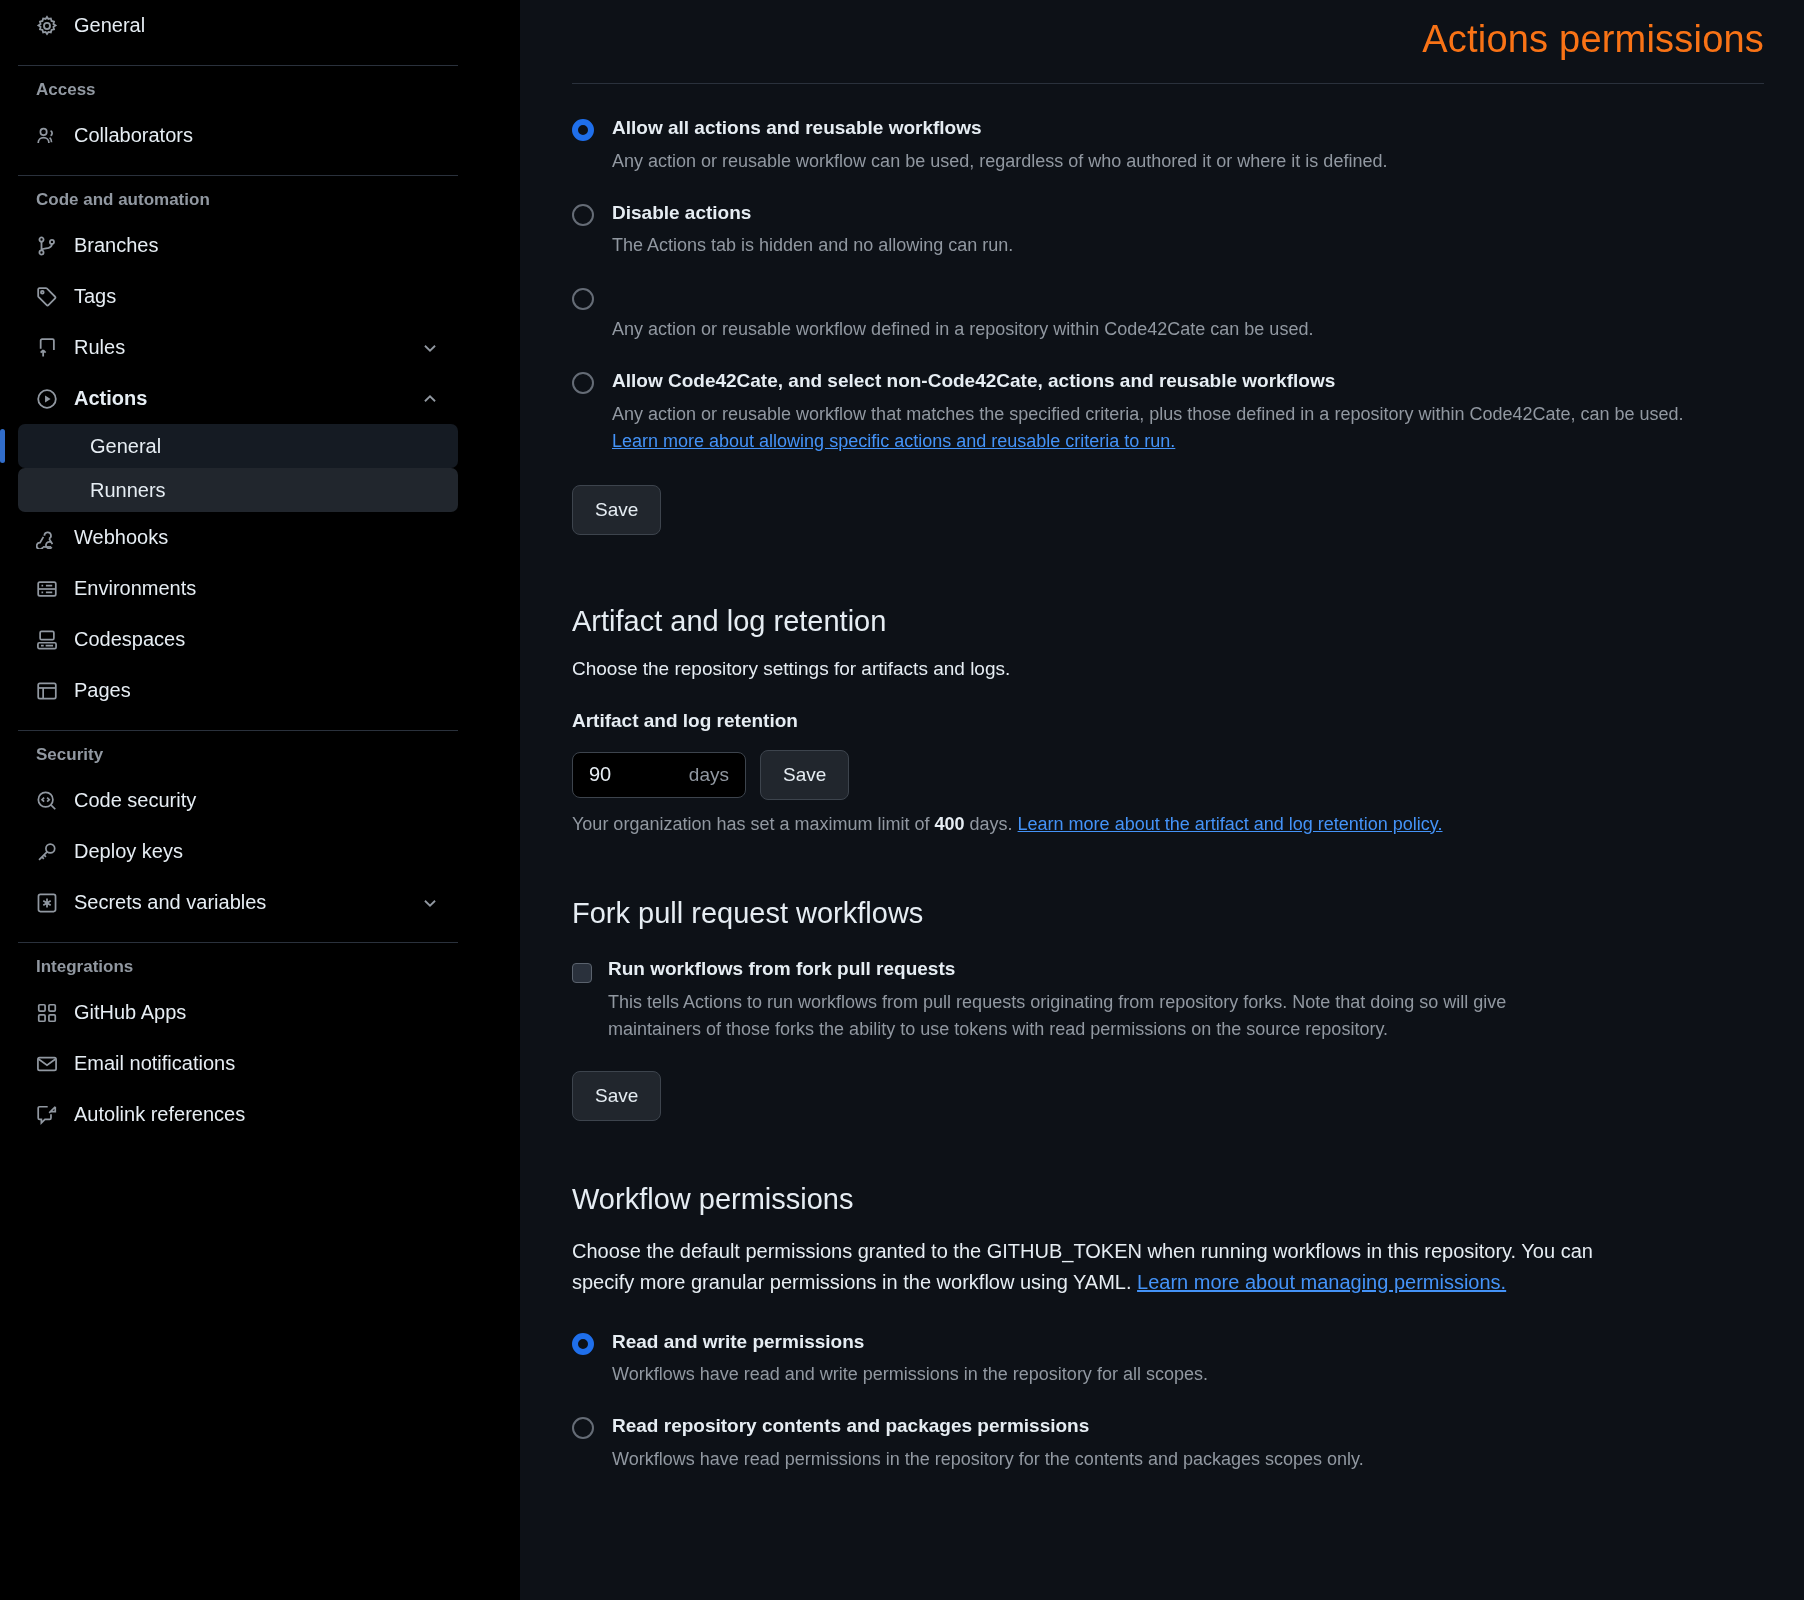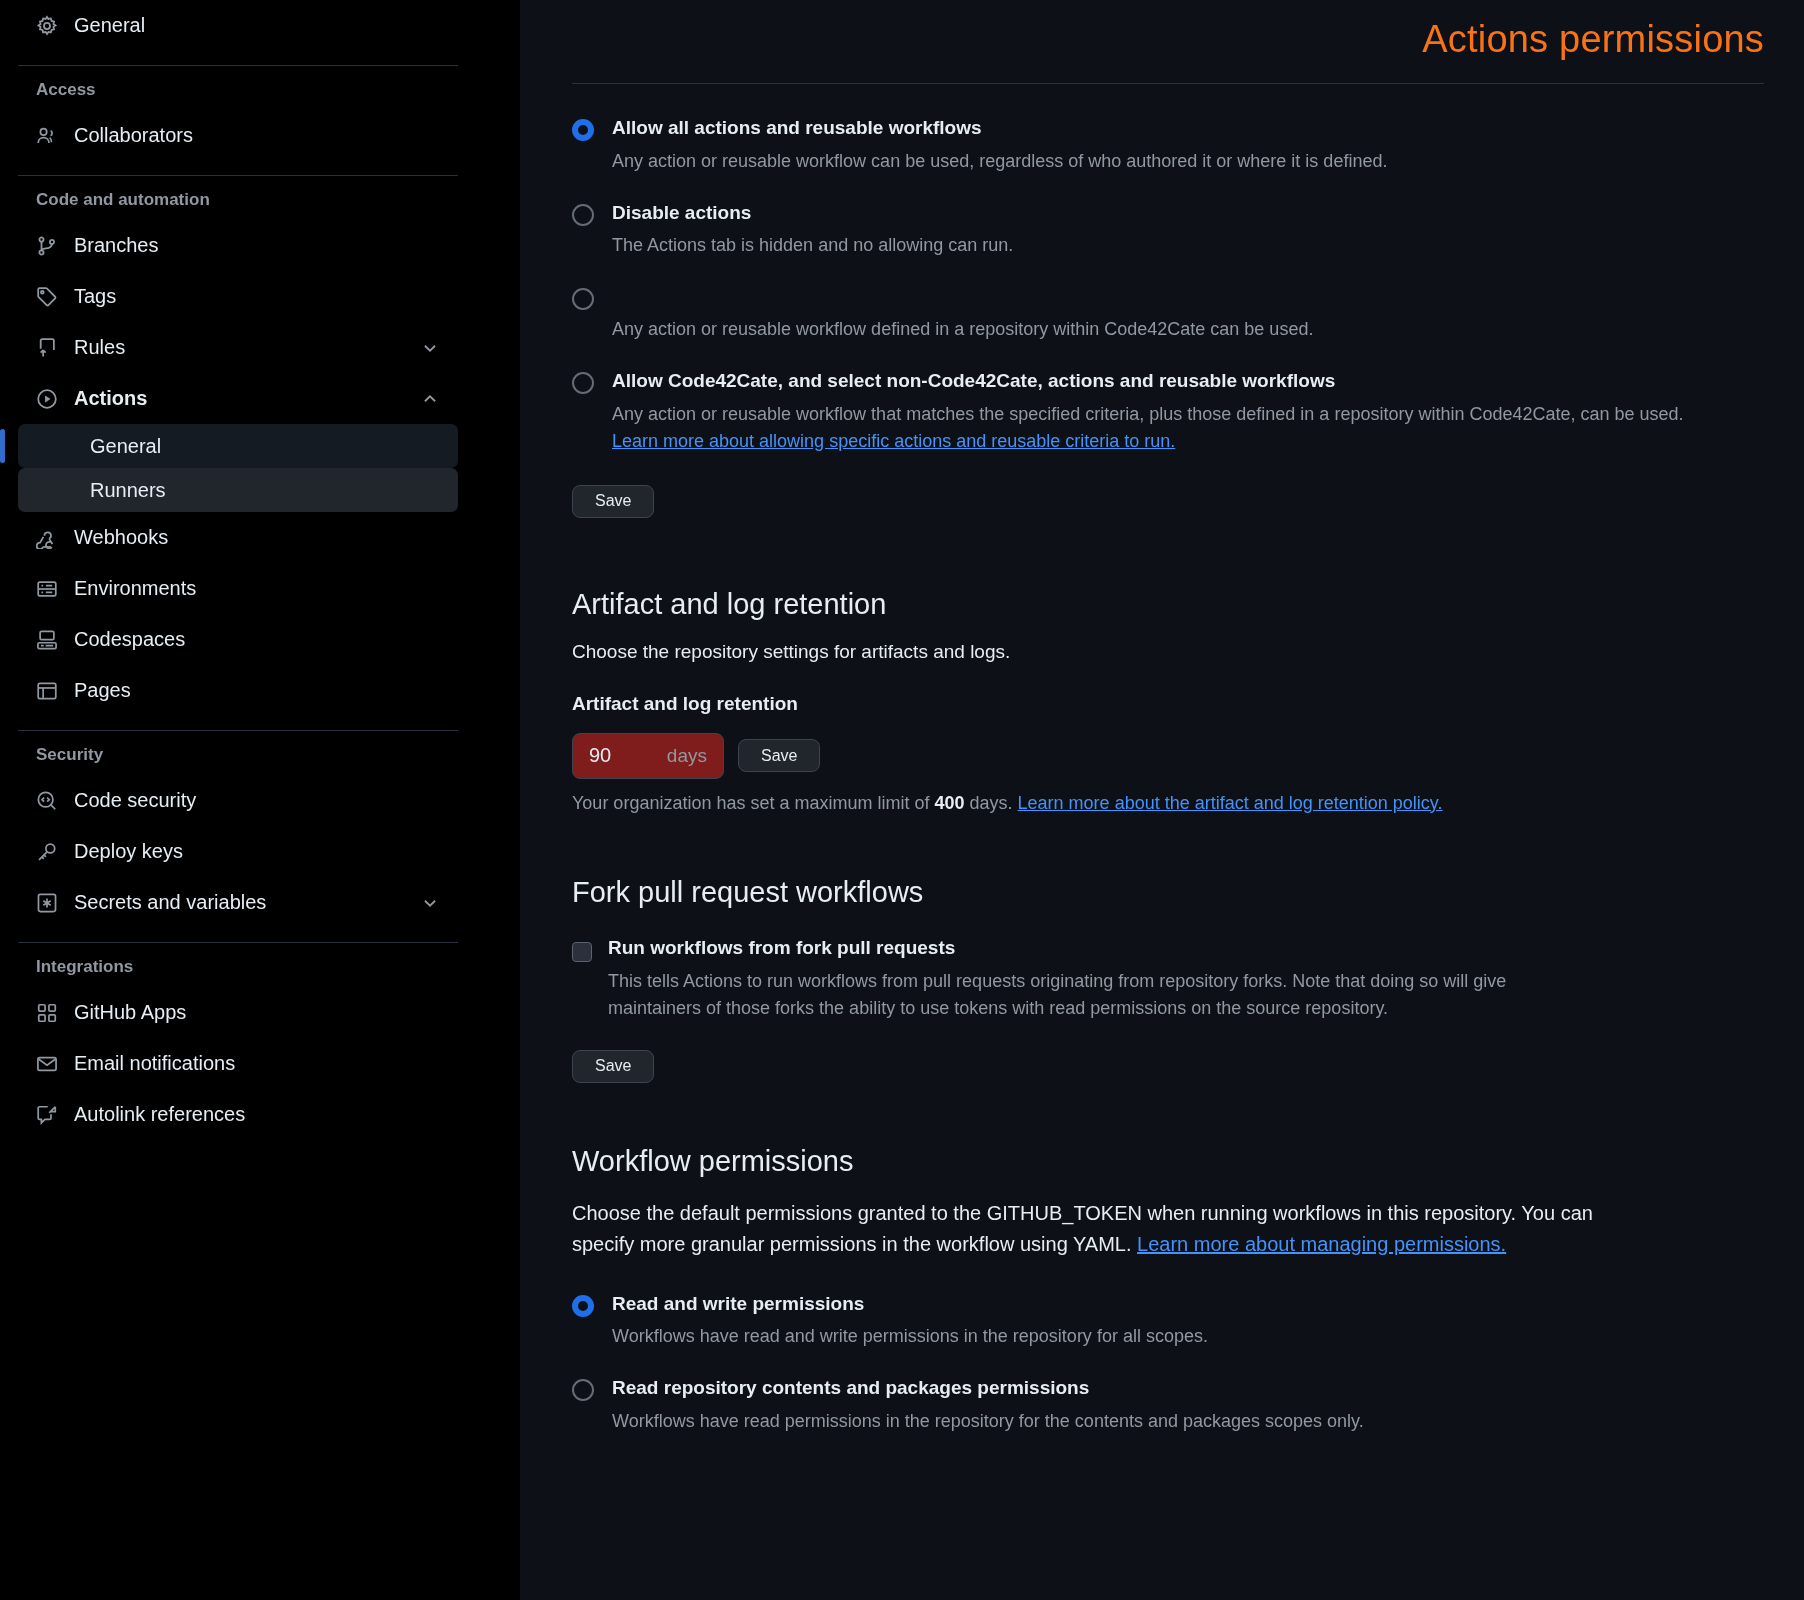--- a/index.html
+++ b/index.html
@@ -133,22 +133,22 @@
   .opt-body { margin-left: 40px; }
   a.lnk { color: #4493f8; text-decoration: underline; }
   .btn {
     display: inline-flex;
     align-items: center;
     justify-content: center;
     background: #21262d;
     border: 1px solid #3d444d;
     border-radius: 8px;
     color: #e6edf3;
-    font-size: 16px;
-    height: 33px;
+    font-size: 19px;
+    height: 50px;
     padding: 0 22px;
     cursor: pointer;
     font-family: "Liberation Sans", sans-serif;
   }
   .sec-head {
     font-size: 29px;
     font-weight: normal;
     color: #e6edf3;
   }
   .sec-desc {
@@ -158,23 +158,23 @@
   }
   .field-label {
     font-size: 19px;
     font-weight: bold;
     color: #e6edf3;
   }
   .input-group { display: flex; align-items: center; gap: 14px; }
   .num-input {
     display: flex;
     align-items: center;
-    width: 152px;
+    width: 174px;
     height: 46px;
-    background: #7f1d1d;
+    background: #000000;
     border: 1px solid #3d444d;
     border-radius: 8px;
     padding: 0 16px;
     justify-content: space-between;
   }
   .num-input .val { font-size: 20px; color: #e6edf3; }
   .num-input .unit { font-size: 19px; color: #9198a1; }
   .hint {
     font-size: 18px;
     color: #9198a1;

